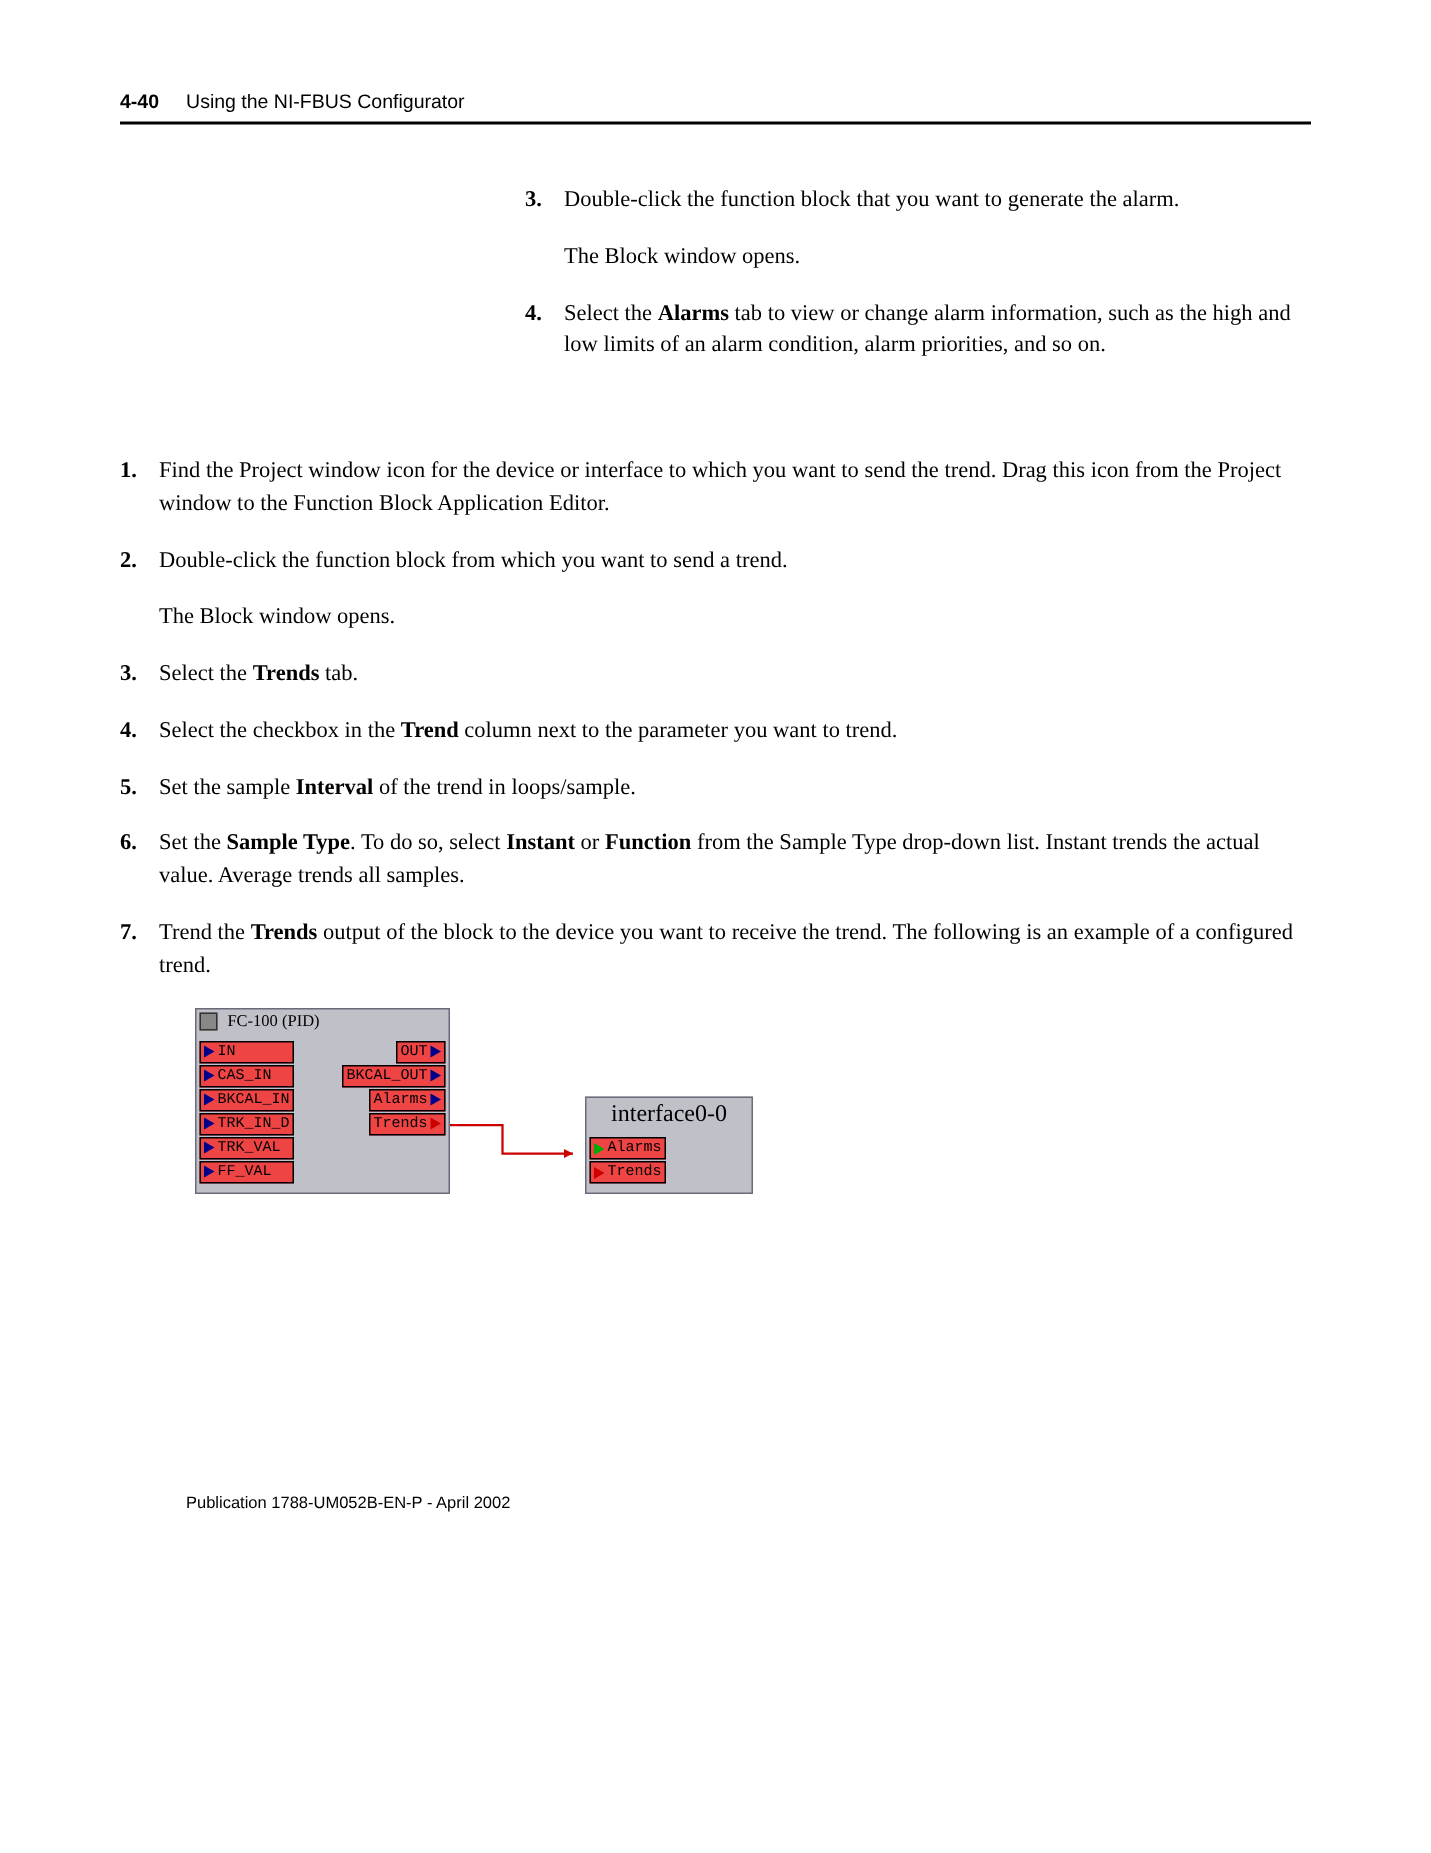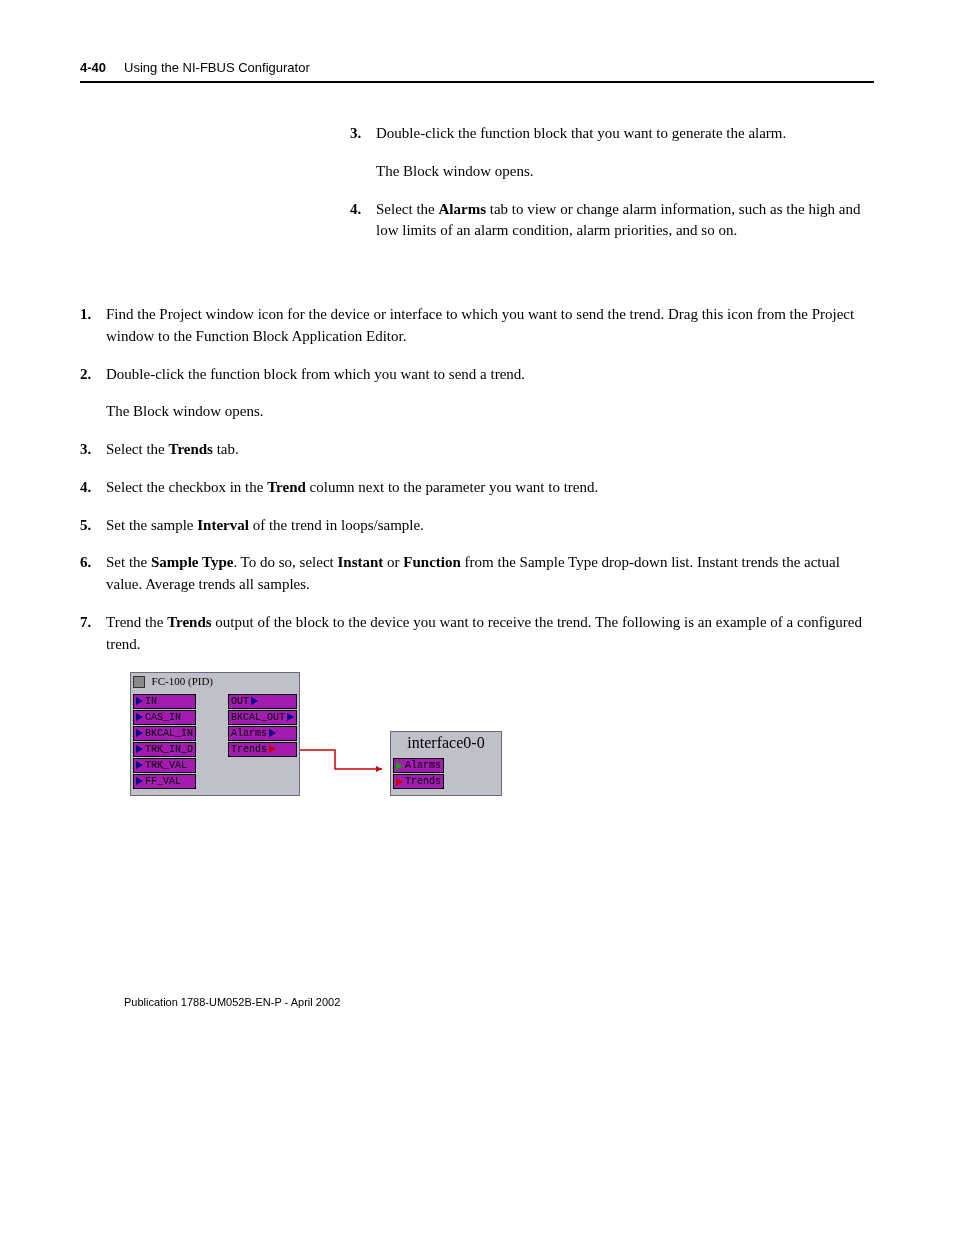--- a/index.html
+++ b/index.html
@@ -93,21 +93,21 @@
       display: flex;
       justify-content: space-between;
       padding: 4px 2px 6px 2px;
     }
     .ports-col {
       display: flex;
       flex-direction: column;
       gap: 1px;
     }
     .port {
-      background: #a21caf;
+      background: #ef4444;
       border: 1px solid #000;
       padding: 0 2px;
       font-size: 10px;
       line-height: 13px;
       display: flex;
       align-items: center;
     }
     .tri-r { width: 0; height: 0; border-top: 4px solid transparent; border-bottom: 4px solid transparent; border-left: 7px solid #00008b; margin-right: 2px; display: inline-block; }
     .tri-r-out { width: 0; height: 0; border-top: 4px solid transparent; border-bottom: 4px solid transparent; border-left: 7px solid #00008b; margin-left: 2px; display: inline-block; }
     .tri-r-red { width: 0; height: 0; border-top: 4px solid transparent; border-bottom: 4px solid transparent; border-left: 7px solid #c00; margin-left: 2px; display: inline-block; }
@@ -250,21 +250,21 @@
                 </div>
               <div class="port">
                   <span class="tri-r"></span>
                   <span>TRK_VAL</span>
                 </div>
               <div class="port">
                   <span class="tri-r"></span>
                   <span>FF_VAL</span>
                 </div>
             </div>
-            <div class="ports-col" style="">
+            <div class="ports-col" style="align-items:flex-end;">
               <div class="port">
                   <span>OUT</span>
                   <span class="tri-r-out"></span>
                 </div>
               <div class="port">
                   <span>BKCAL_OUT</span>
                   <span class="tri-r-out"></span>
                 </div>
               <div class="port">
                   <span>Alarms</span>

